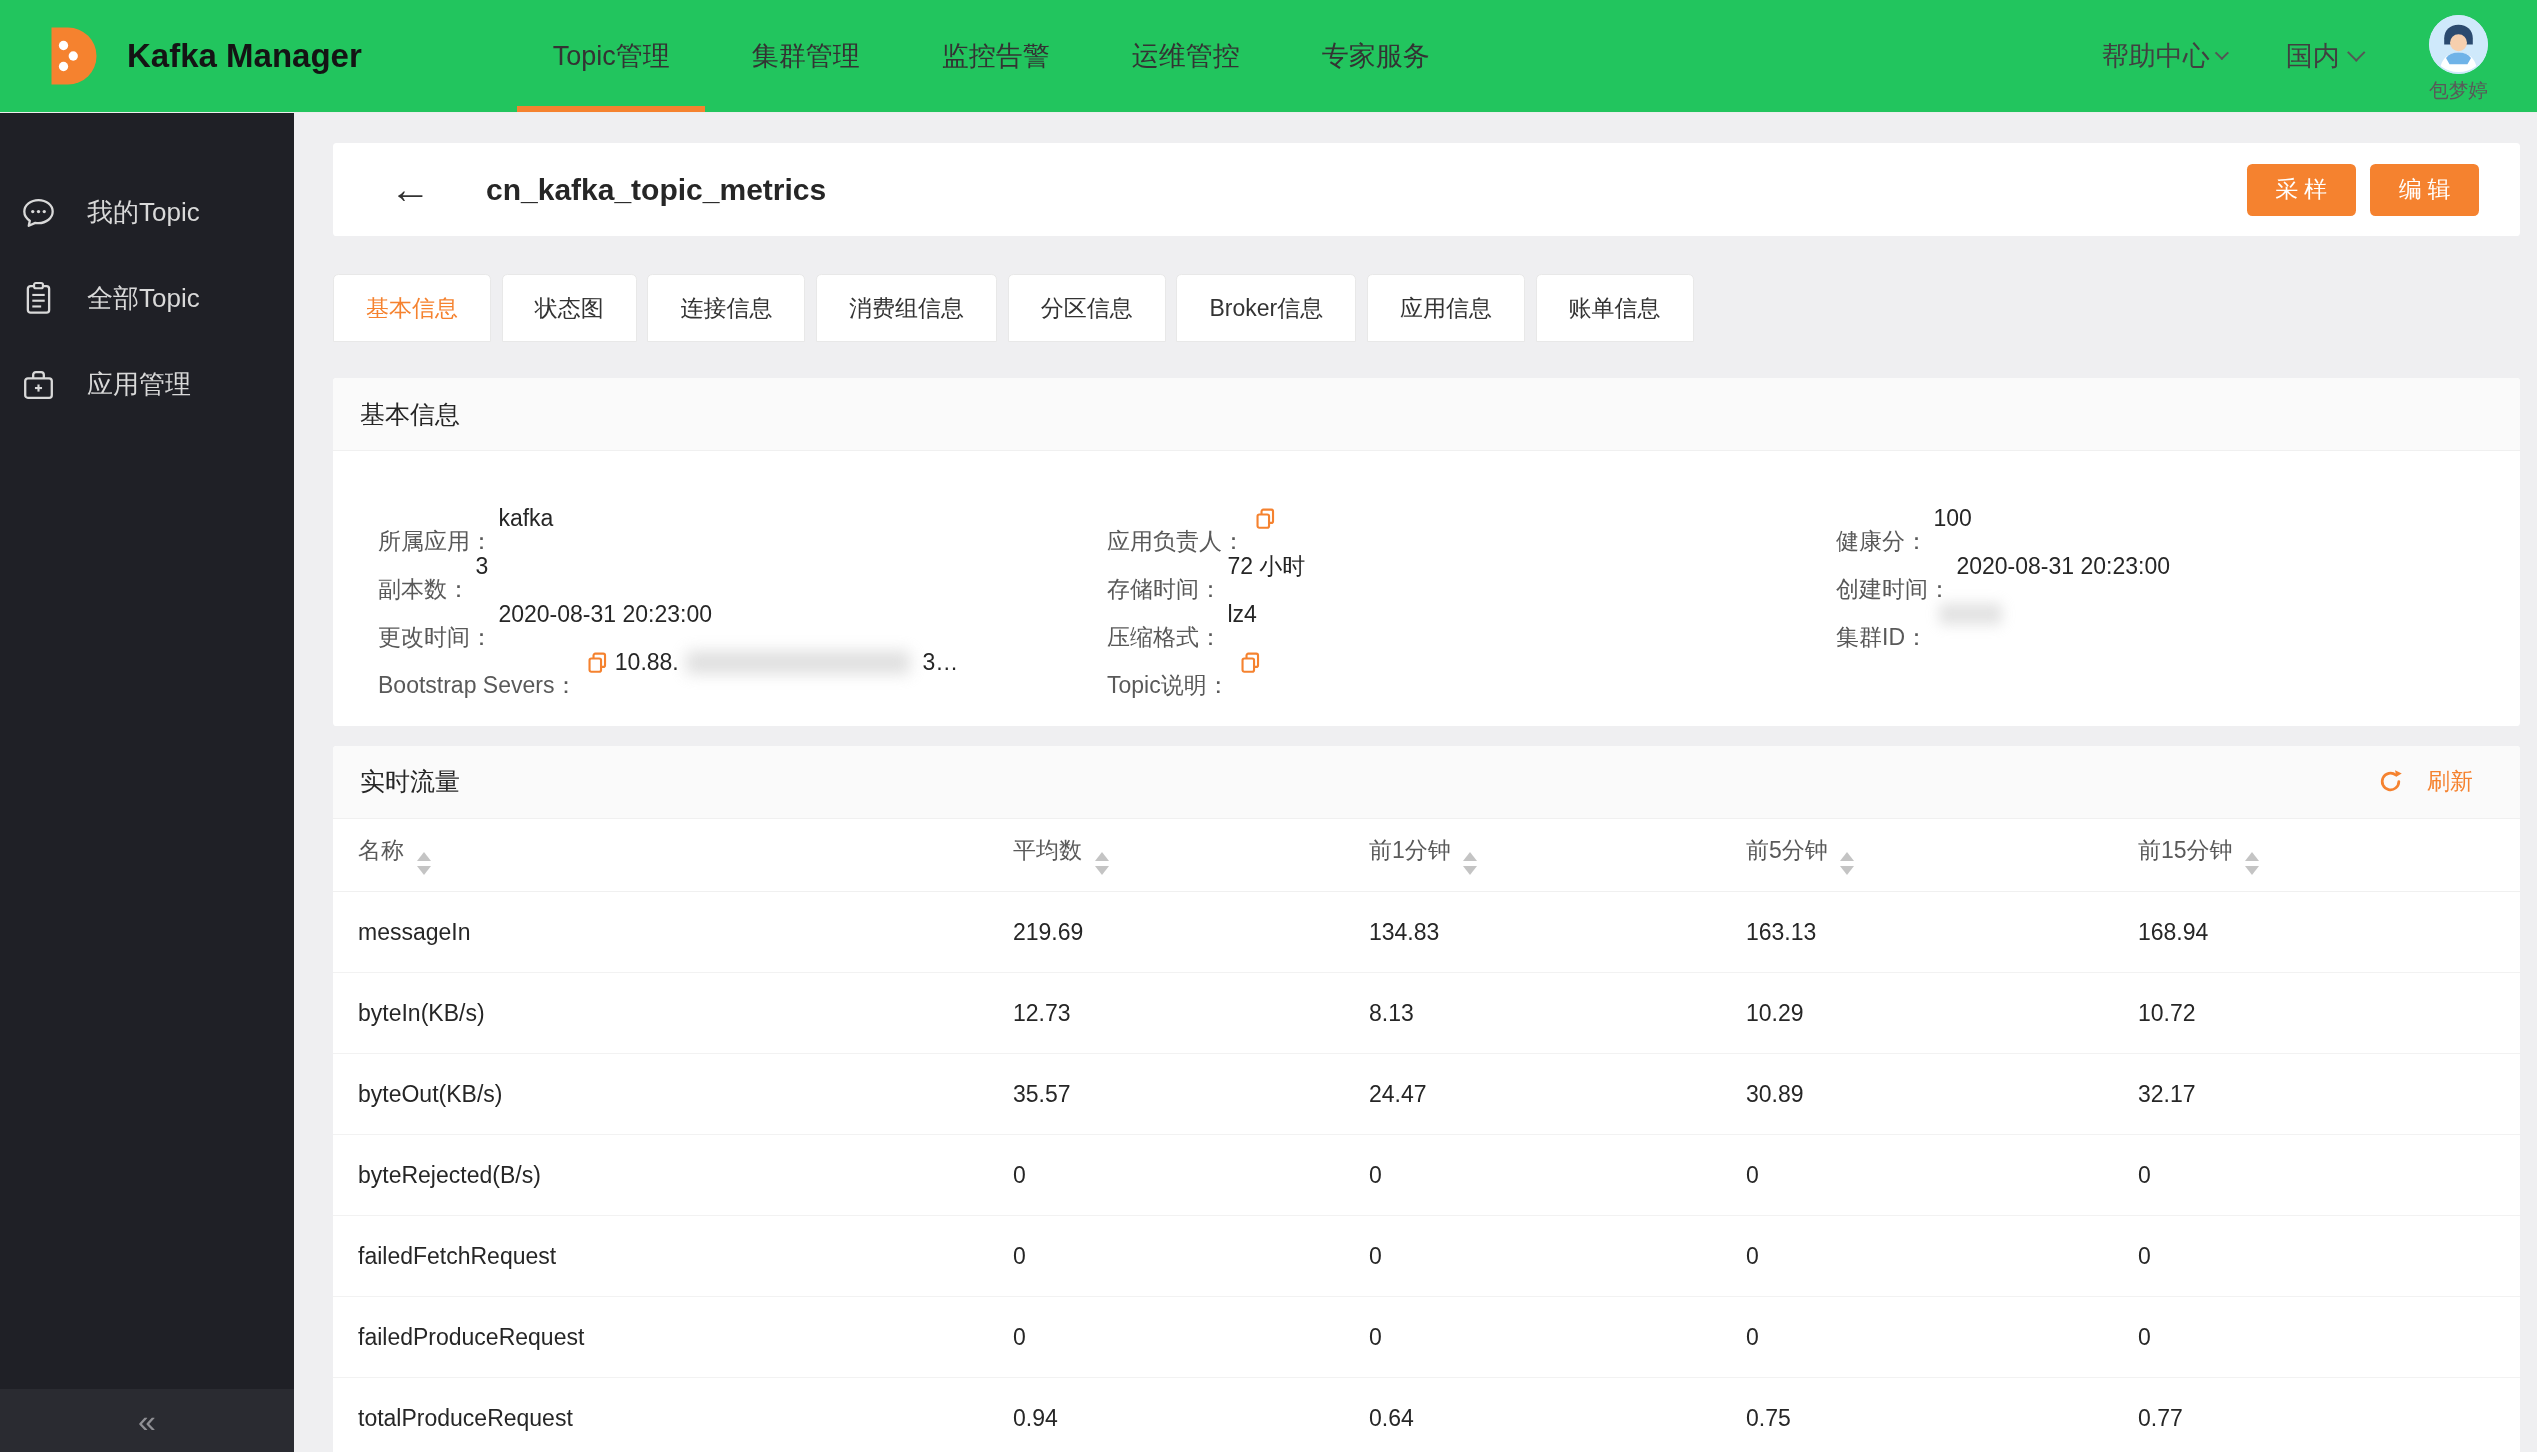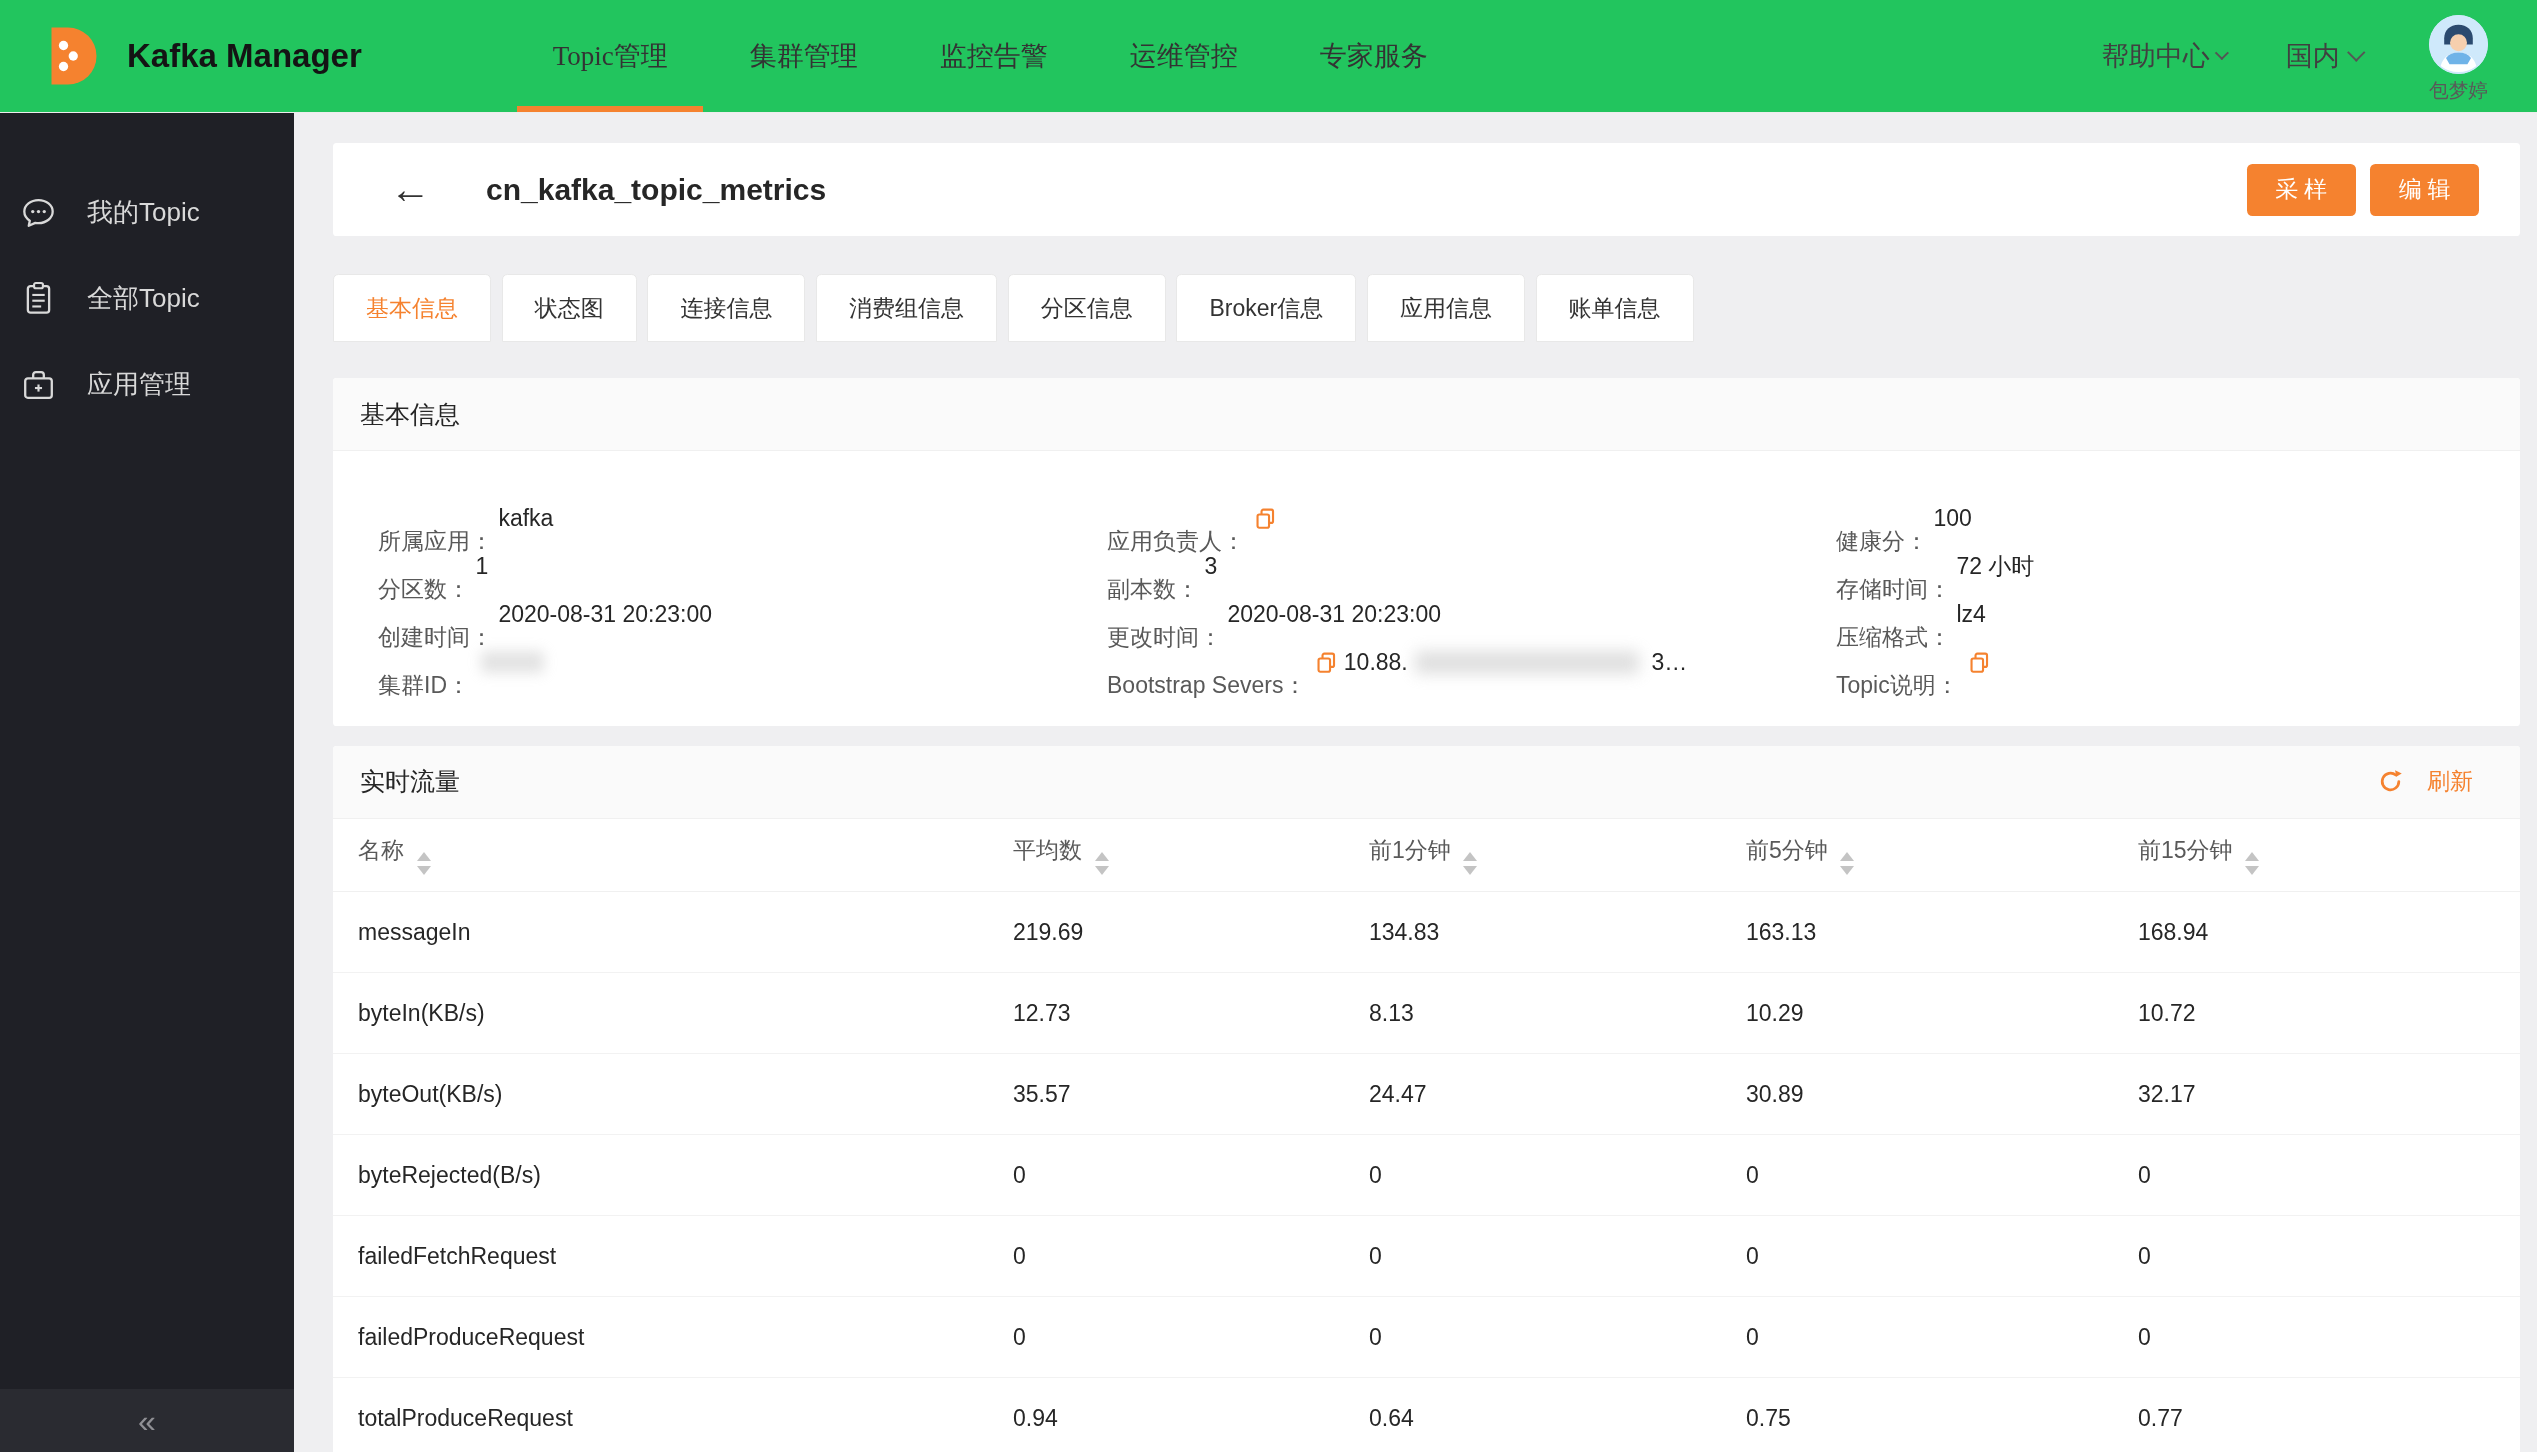--- a/index.html
+++ b/index.html
@@ -14,21 +14,21 @@
   .spacer{ flex:1; }
 
   
   .topbar{
     height:113px; background:#22c55e; display:flex; align-items:center;
     padding:0 50px 0 32px; border-bottom:0.9px solid #ededed; position:relative; z-index:3;
   }
   .logo{ width:72px; height:72px; flex-shrink:0; }
   .logo svg{ display:block; }
   .app-title{ font-size:33px; font-weight:700; color:#141414; margin-left:23px; white-space:nowrap; }
-  .topnav{ display:flex; height:100%; margin-left:150px;font-family:Liberation Serif, serif; }
+  .topnav{ display:flex; height:100%; margin-left:150px; }
   .nav-item{
     position:relative; height:100%; display:flex; align-items:center;
     padding:0 41px; font-size:27px; color:#333; cursor:pointer; white-space:nowrap;
   }
   .nav-item.active::after{
     content:""; position:absolute; left:5.4px; right:5.4px; bottom:0; height:6.3px; background:var(--accent);
   }
   .menu-link{ display:flex; align-items:center; font-size:27px; color:#404040; cursor:pointer; white-space:nowrap; }
   .help{ margin-right:59px; }
   .region{ margin-right:66px; }
@@ -234,24 +234,20 @@
                 <rect x="8.5" y="3" width="13" height="15" rx="2" fill="none" stroke="#F5822F" stroke-width="2.4"></rect>
                 <rect x="4" y="8.5" width="13" height="15" rx="2" fill="#fff" stroke="#F5822F" stroke-width="2.4"></rect>
               </svg>
           </span>
         </div>
         <div class="field">
           <span class="flabel">健康分：</span>
           <span class="fvalue">100</span>
         </div>
 
-        <div class="field">
-          <span class="flabel">分区数：</span>
-          <span class="fvalue">1</span>
-        </div>
         <div class="field">
           <span class="flabel">副本数：</span>
           <span class="fvalue">3</span>
         </div>
         <div class="field">
           <span class="flabel">存储时间：</span>
           <span class="fvalue">72 小时</span>
         </div>
 
         <div class="field">

